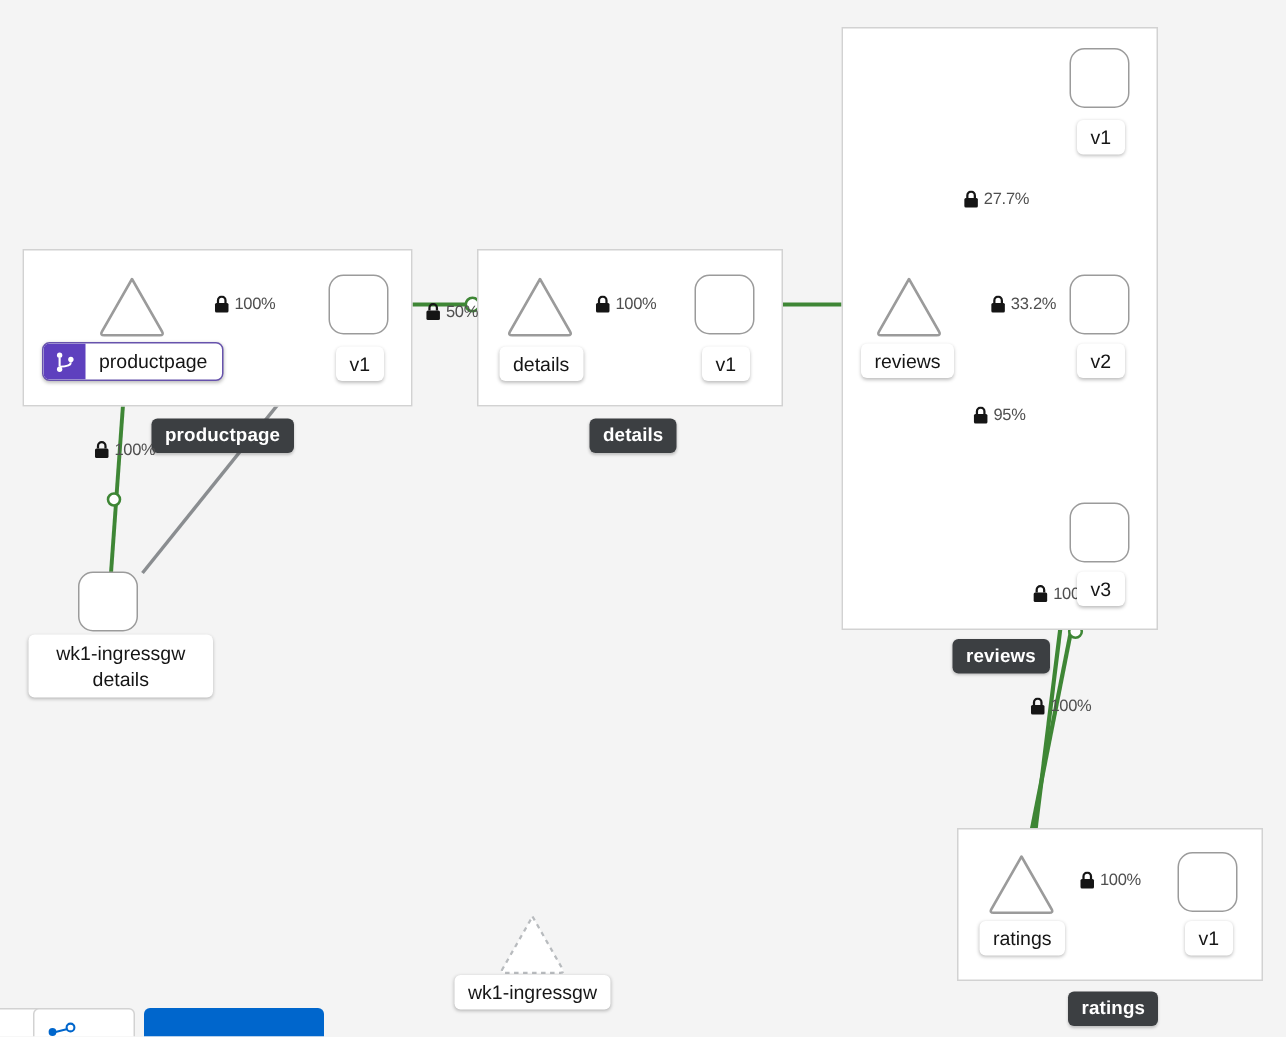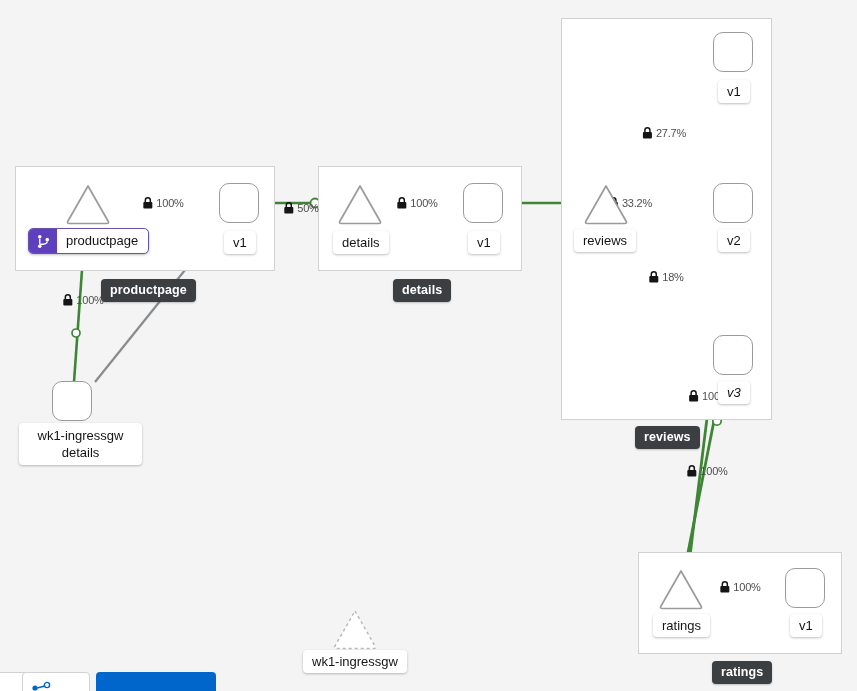--- a/index.html
+++ b/index.html
@@ -279,34 +279,34 @@
   </div>
 
   <div class="edge-label" style="left:664px; top:133px;">
     <svg class="lock-icon" width="11" height="12" viewBox="0 0 11 12">
       <rect x="1" y="5" width="9" height="6.4" rx="1" fill="#151515"></rect>
       <path d="M3 5 V3.3 A2.5 2.5 0 0 1 8 3.3 V5" stroke="#151515" stroke-width="1.5" fill="none"></path>
     </svg>
     <span class="pct">27.7%</span>
   </div>
 
-  <div class="edge-label" style="left:630px; top:203px;">
+  <div class="edge-label" style="left:682px; top:203px;">
     <svg class="lock-icon" width="11" height="12" viewBox="0 0 11 12">
       <rect x="1" y="5" width="9" height="6.4" rx="1" fill="#151515"></rect>
       <path d="M3 5 V3.3 A2.5 2.5 0 0 1 8 3.3 V5" stroke="#151515" stroke-width="1.5" fill="none"></path>
     </svg>
     <span class="pct">33.2%</span>
   </div>
 
   <div class="edge-label" style="left:666px; top:277px;">
     <svg class="lock-icon" width="11" height="12" viewBox="0 0 11 12">
       <rect x="1" y="5" width="9" height="6.4" rx="1" fill="#151515"></rect>
       <path d="M3 5 V3.3 A2.5 2.5 0 0 1 8 3.3 V5" stroke="#151515" stroke-width="1.5" fill="none"></path>
     </svg>
-    <span class="pct">18%</span>
+    <span class="pct">95%</span>
   </div>
 
   <div class="edge-label" style="left:704px; top:396px;">
     <svg class="lock-icon" width="11" height="12" viewBox="0 0 11 12">
       <rect x="1" y="5" width="9" height="6.4" rx="1" fill="#151515"></rect>
       <path d="M3 5 V3.3 A2.5 2.5 0 0 1 8 3.3 V5" stroke="#151515" stroke-width="1.5" fill="none"></path>
     </svg>
     <span class="pct">100</span>
   </div>
 
@@ -383,21 +383,21 @@
   <div class="node-label" style="left:718px; top:80px;">v1</div>
 
   <div class="node" style="left:713px; top:183px;">
     <div class="box-node"></div>
   </div>
   <div class="node-label" style="left:718px; top:229px;">v2</div>
 
   <div class="node" style="left:713px; top:335px;">
     <div class="box-node"></div>
   </div>
-  <div class="node-label" style="left:718px; top:381px;font-style:italic;">v3</div>
+  <div class="node-label" style="left:718px; top:381px;">v3</div>
 
   <div class="node" style="left:658px; top:568px;">
     <svg class="tri-node" width="46" height="42" viewBox="0 0 46 42">
       <path d="M23 3 L43 38 Q44.5 40.5 41.5 40.5 L4.5 40.5 Q1.5 40.5 3 38 Z" fill="#ffffff" stroke="#9b9b9b" stroke-width="1.7" stroke-linejoin="round"></path>
     </svg>
   </div>
   <div class="node-label" style="left:653px; top:614px;">ratings</div>
 
   <div class="node" style="left:785px; top:568px;">
     <div class="box-node"></div>

